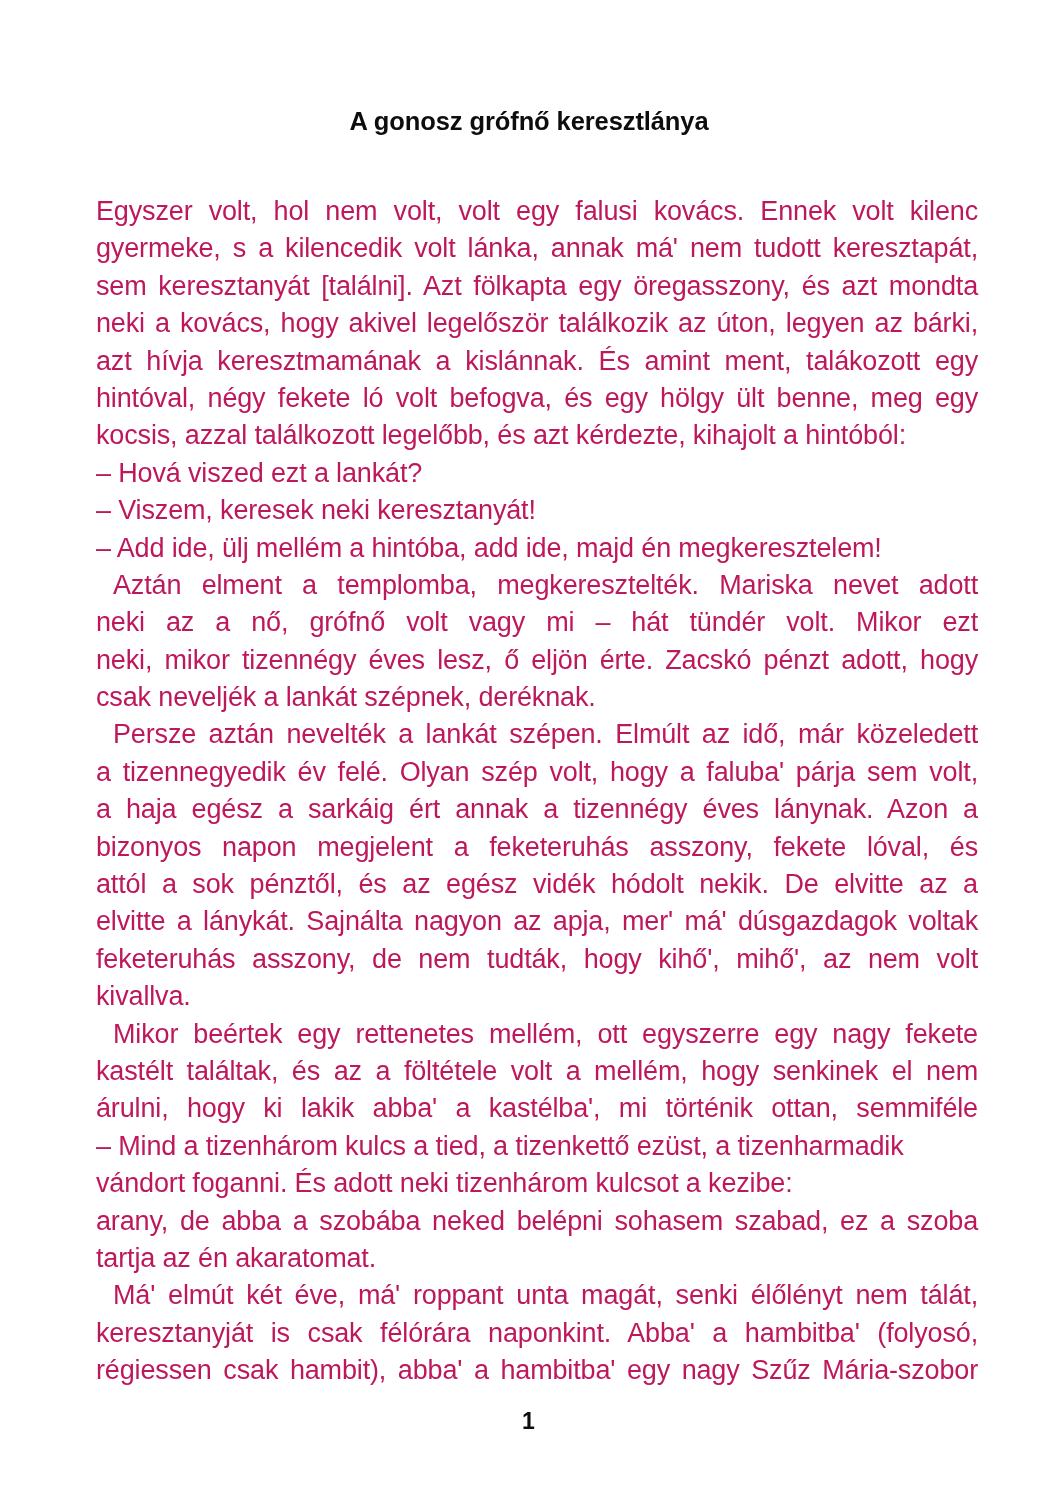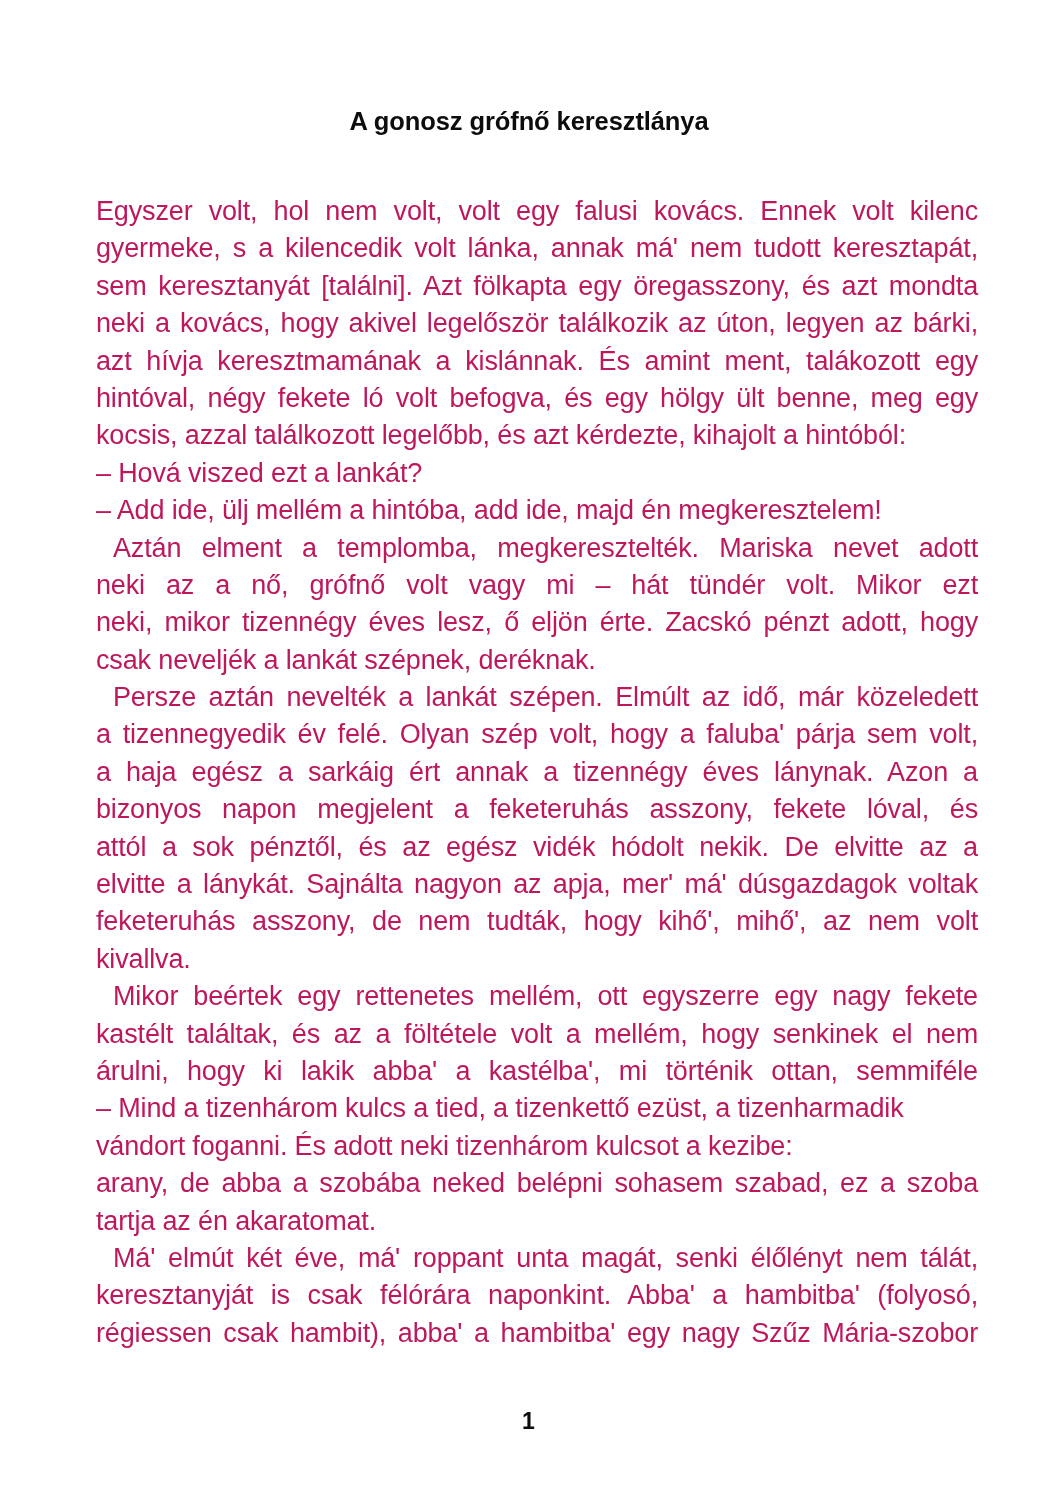--- a/index.html
+++ b/index.html
@@ -94,20 +94,21 @@
 
   <div id="body-text">
     <span class="ln">Egyszer volt, hol nem volt, volt egy falusi kovács. Ennek volt kilenc</span>
     <span class="ln">gyermeke, s a kilencedik volt lánka, annak má' nem tudott keresztapát,</span>
     <span class="ln">sem keresztanyát [találni]. Azt fölkapta egy öregasszony, és azt mondta</span>
     <span class="ln">neki a kovács, hogy akivel legelőször találkozik az úton, legyen az bárki,</span>
     <span class="ln">azt hívja keresztmamának a kislánnak. És amint ment, talákozott egy</span>
     <span class="ln">hintóval, négy fekete ló volt befogva, és egy hölgy ült benne, meg egy</span>
     <span class="ln flush">kocsis, azzal találkozott legelőbb, és azt kérdezte, kihajolt a hintóból:</span>
     <span class="ln dash">– Hová viszed ezt a lankát?</span>
+    <span class="ln dash">– Viszem, keresek neki keresztanyát!</span>
     <span class="ln dash">– Add ide, ülj mellém a hintóba, add ide, majd én megkeresztelem!</span>
     <span class="ln indent">Aztán elment a templomba, megkeresztelték. Mariska nevet adott</span>
     <span class="ln">neki az a nő, grófnő volt vagy mi – hát tündér volt. Mikor ezt</span>
     <span class="ln">neki, mikor tizennégy éves lesz, ő eljön érte. Zacskó pénzt adott, hogy</span>
     <span class="ln flush">csak neveljék a lankát szépnek, deréknak.</span>
     <span class="ln indent">Persze aztán nevelték a lankát szépen. Elmúlt az idő, már közeledett</span>
     <span class="ln">a tizennegyedik év felé. Olyan szép volt, hogy a faluba' párja sem volt,</span>
     <span class="ln">a haja egész a sarkáig ért annak a tizennégy éves lánynak. Azon a</span>
     <span class="ln">bizonyos napon megjelent a feketeruhás asszony, fekete lóval, és</span>
     <span class="ln">attól a sok pénztől, és az egész vidék hódolt nekik. De elvitte az a</span>

